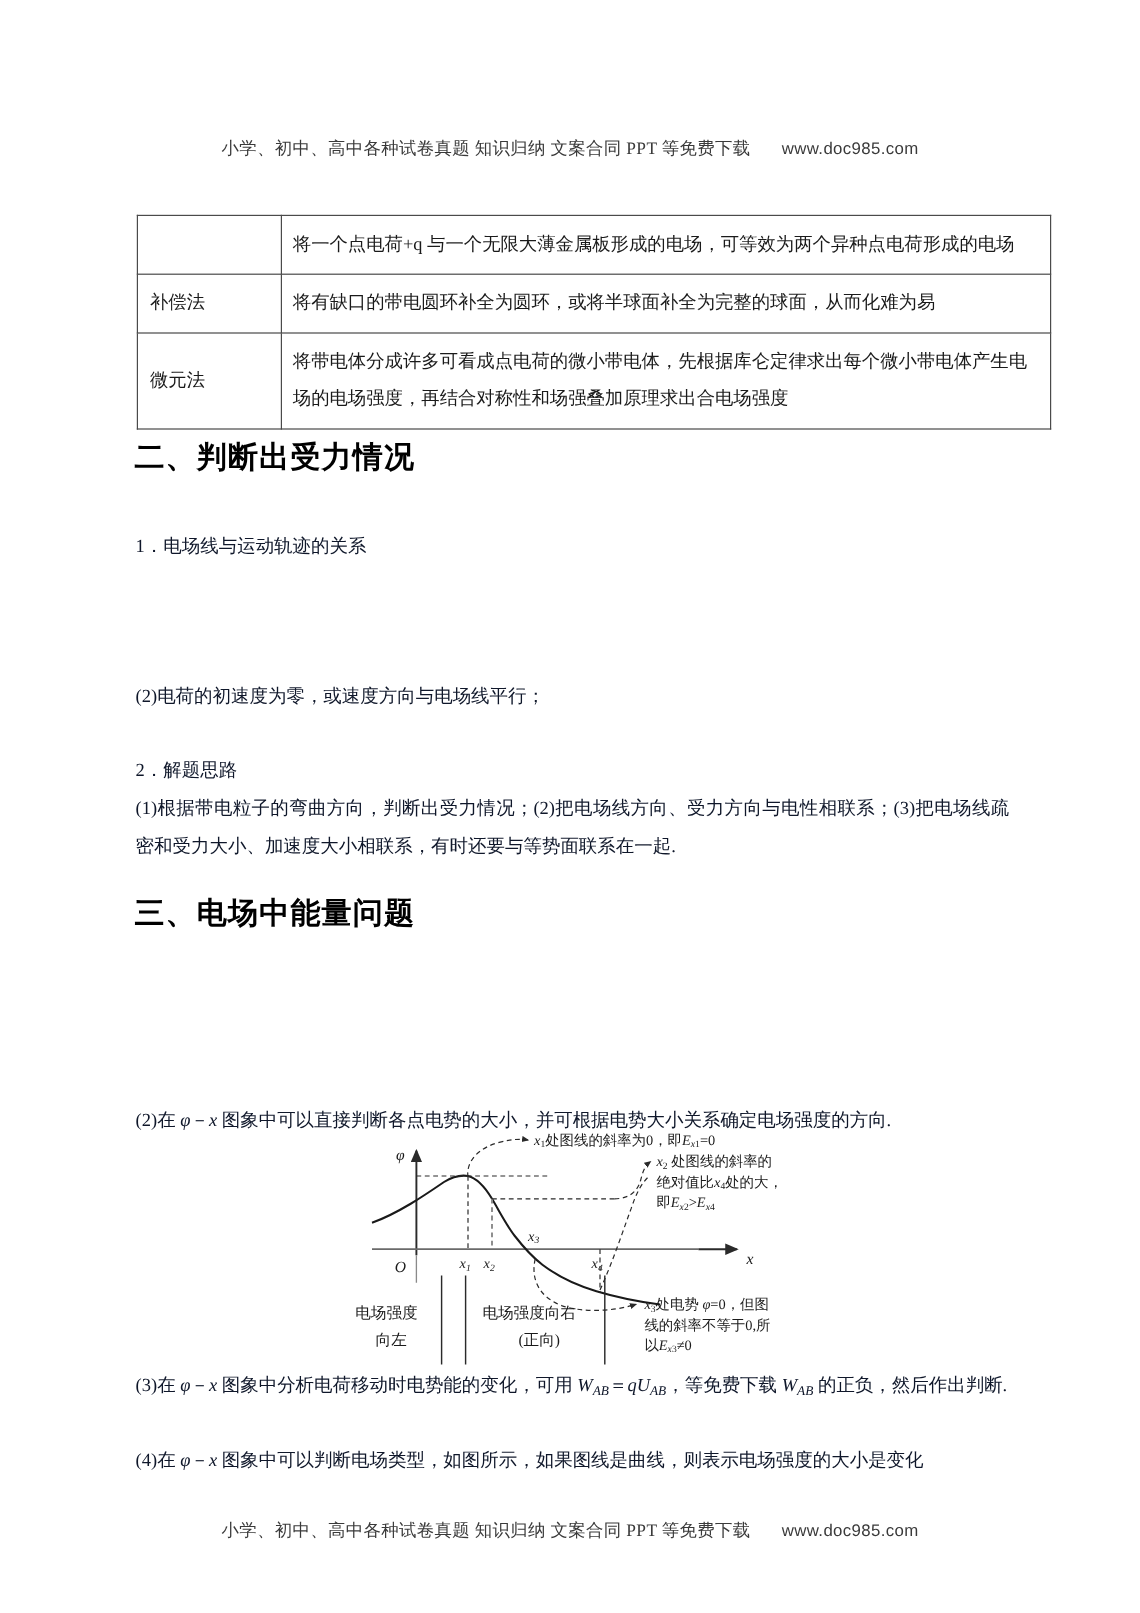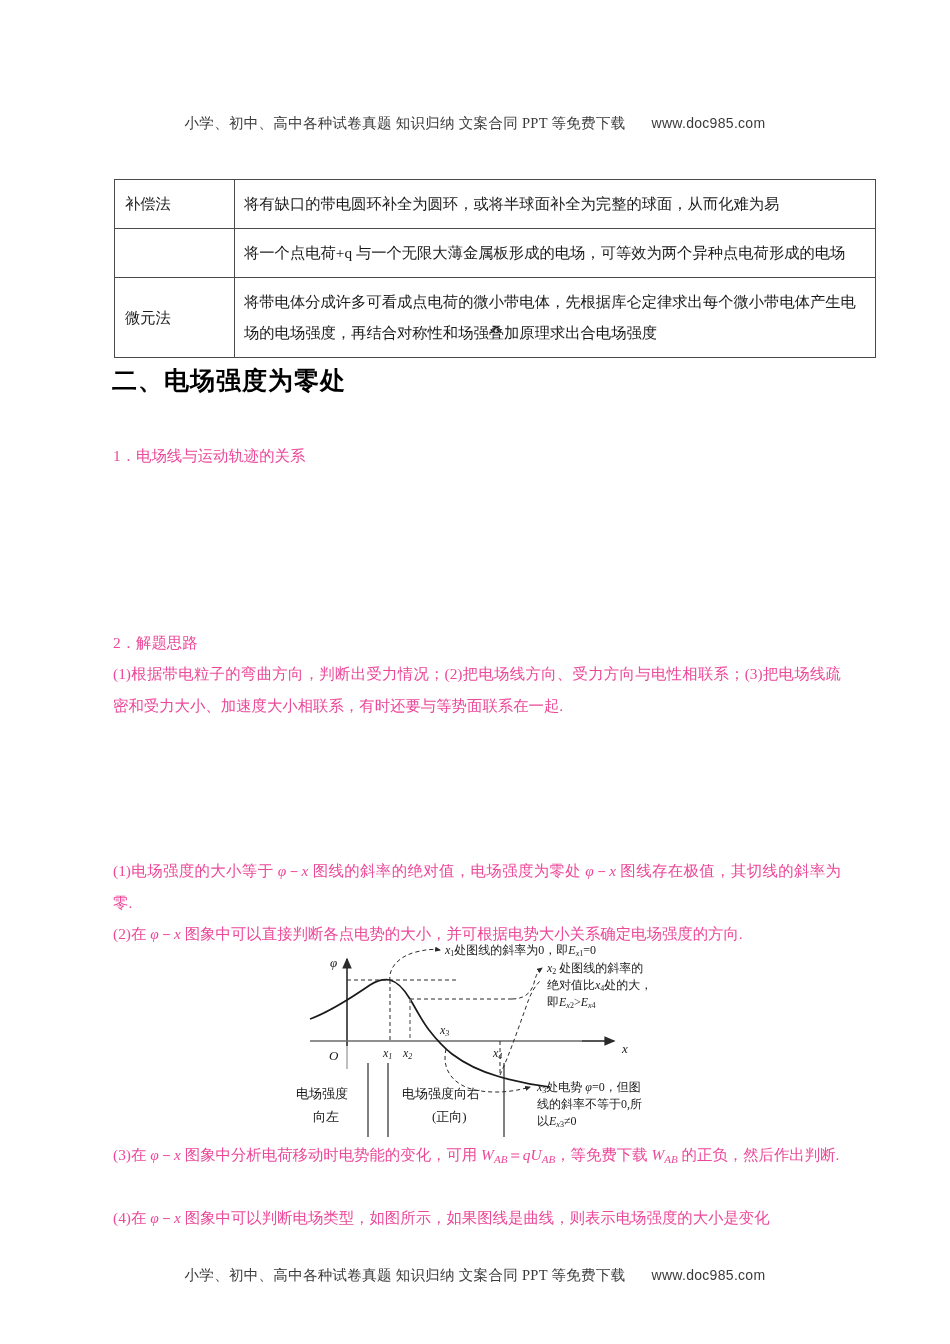--- a/index.html
+++ b/index.html
@@ -77,21 +77,21 @@
   #heading-three{ top: 696px; }
 
   
   .para {
     position: absolute;
     left: 113px;
     width: 728px;
     font-size: 15.4px;
     line-height: 31.5px;
     text-align: justify;
-    color: #ec4899;
+    color: #0f172a;
   }
   i, .it { font-style: italic; }
   .sub {
     font-size: 0.72em;
     vertical-align: -0.28em;
     font-style: italic;
   }
   .vrule { font-style: normal; }
 
   
@@ -109,45 +109,44 @@
 
 <div class="page">
 
   <div class="runhead" id="running-head">
     <span>小学、初中、高中各种试卷真题  知识归纳  文案合同  PPT 等免费下载</span><span class="url">www.doc985.com</span>
   </div>
 
   <table class="tbl">
     <tbody>
       <tr>
+        <td class="c1 empty"></td>
+        <td class="c2">将一个点电荷+q 与一个无限大薄金属板形成的电场，可等效为两个异种点电荷形成的电场</td>
+      </tr>
+      <tr>
         <td class="c1">补偿法</td>
         <td class="c2">将有缺口的带电圆环补全为圆环，或将半球面补全为完整的球面，从而化难为易</td>
-      </tr>
-      <tr>
-        <td class="c1 empty"></td>
-        <td class="c2">将一个点电荷+q 与一个无限大薄金属板形成的电场，可等效为两个异种点电荷形成的电场</td>
       </tr>
       <tr>
         <td class="c1">微元法</td>
         <td class="c2">将带电体分成许多可看成点电荷的微小带电体，先根据库仑定律求出每个微小带电体产生电场的电场强度，再结合对称性和场强叠加原理求出合电场强度</td>
       </tr>
     </tbody>
   </table>
 
-  <div class="h2" id="heading-two">二、电场强度为零处</div>
+  <div class="h2" id="heading-two">二、判断出受力情况</div>
 
   <div class="para" style="top:392px;">1．电场线与运动轨迹的关系</div>
+  <div class="para" style="top:517px;">(2)电荷的初速度为零，或速度方向与电场线平行；</div>
   <div class="para" style="top:579px;">2．解题思路</div>
   <div class="para" style="top:610px;">(1)根据带电粒子的弯曲方向，判断出受力情况；(2)把电场线方向、受力方向与电性相联系；(3)把电场线疏密和受力大小、加速度大小相联系，有时还要与等势面联系在一起.</div>
 
-
-
-  <div class="para" style="top:807px;">
-    <span>(1)电场强度的大小等于 </span><i>φ</i><span>－</span><i>x</i><span> 图线的斜率的绝对值，电场强度为零处 </span><i>φ</i><span>－</span><i>x</i><span> 图线存在极值，其切线的斜率为零.</span>
-  </div>
+  <div class="h2" id="heading-three">三、电场中能量问题</div>
+
+
 
   <div class="para" style="top:870px;">
     <span>(2)在 </span><i>φ</i><span>－</span><i>x</i><span> 图象中可以直接判断各点电势的大小，并可根据电势大小关系确定电场强度的方向.</span>
   </div>
 
   <div id="figure">
     <svg width="420" height="205" viewBox="0 0 420 205" xmlns="http://www.w3.org/2000/svg">
       <defs>
         <marker id="arrHead" markerWidth="7" markerHeight="7" refX="6" refY="3" orient="auto">
           <path d="M0,0 L7,3 L0,6 z" fill="#2a2a2a"></path>

